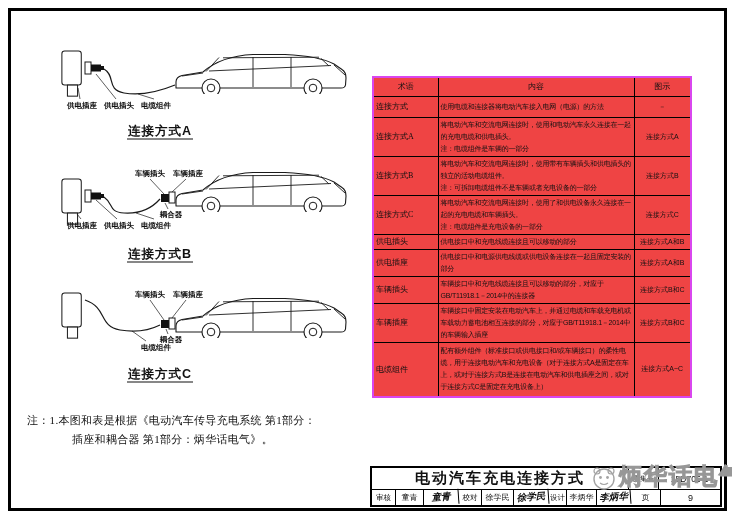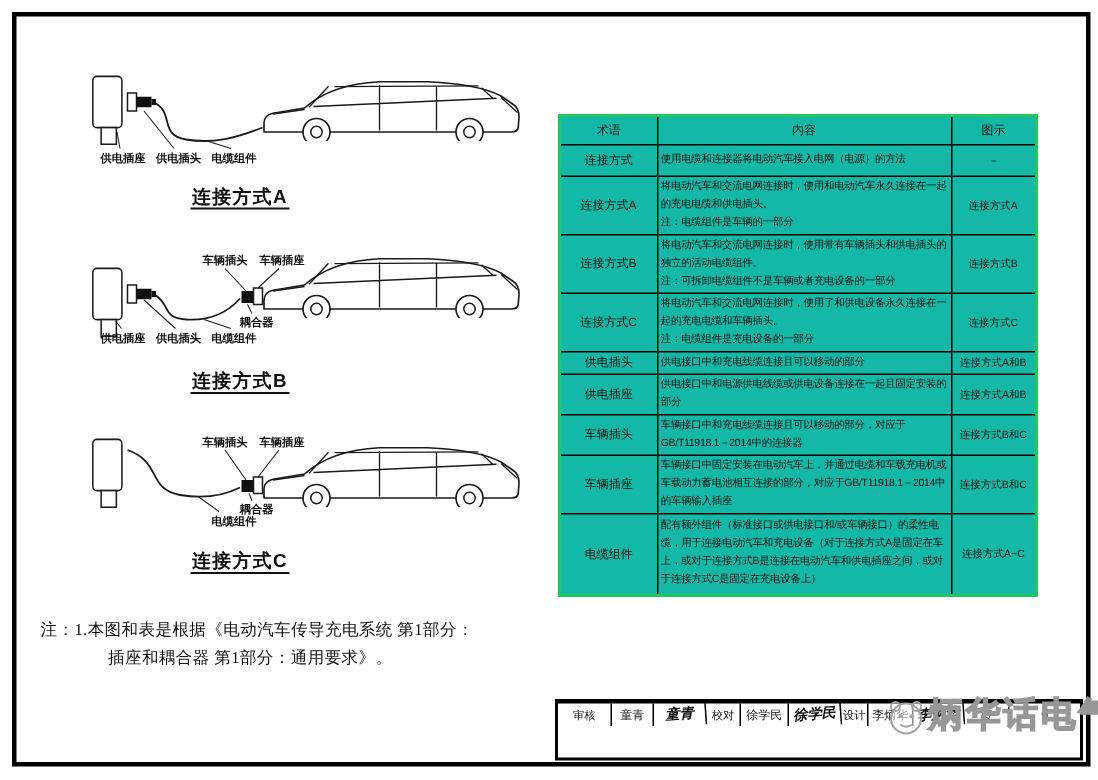--- a/index.html
+++ b/index.html
@@ -17,45 +17,45 @@
   
   .notes{position:absolute;left:27px;top:411px;width:312px;
          font-family:"Liberation Serif",serif;font-size:11px;line-height:19px;letter-spacing:.3px;}
   .notes .n1,.notes .n3{padding-left:45px;}
   .notes .n2{padding-left:27px;}
 
   
   .tabletitle{position:absolute;left:372px;top:55px;width:318px;text-align:center;
               font-size:13.5px;font-weight:bold;letter-spacing:1px;}
   table.termtable{position:absolute;left:372px;top:76px;width:318px;border-collapse:collapse;
-                  table-layout:fixed;border:2px solid #22c55e;background:#14b8a6;}
+                  table-layout:fixed;border:2px solid #d946ef;background:#ef4444;}
   .termtable td,.termtable th{border:1px solid #000;padding:1px 2px;vertical-align:middle;
                   font-weight:normal;overflow:hidden;}
-  .c-term{text-align:center;font-size:8px;}
+  .c-term{text-align:left;font-size:8px;font-family:Liberation Serif, serif;}
   .c-content{text-align:left;font-size:7px;line-height:12px;letter-spacing:-.2px;white-space:pre-line;}
   .c-legend{text-align:center;font-size:7px;}
   .termtable th{font-size:8px;}
   tr.rh0{height:19px}tr.rh1{height:21px}tr.rh2{height:38px}tr.rh3{height:37px}tr.rh4{height:37px}
   tr.rh5{height:15px}tr.rh6{height:27px}tr.rh7{height:27px}tr.rh8{height:35px}tr.rh9{height:55px}
 
   
   .tblock{position:absolute;left:370px;top:466px;width:352px;height:41px;border:2px solid #000;
           display:flex;flex-direction:column;box-sizing:border-box;background:#fff;}
   .tb-top{flex:1;display:flex;min-height:0;}
   .tb-bot{height:15px;display:flex;border-top:1px solid #000;}
   .tb-cell{border-right:1px solid #000;display:flex;align-items:center;justify-content:center;
            box-sizing:border-box;overflow:hidden;white-space:nowrap;}
   .tb-cell:last-child{border-right:none;}
   .tb-title{width:257px;font-size:15px;font-weight:bold;letter-spacing:2px;}
   .tb-atlas-label{width:30px;font-size:7px;}
   .tb-atlas-value{flex:1;font-size:8.5px;}
   .tb-lab{font-size:7.5px;}
   .tb-name{font-size:8px;}
   .tb-sig{font-size:9.5px;font-weight:bold;font-style:italic;transform:rotate(-4deg);}
-  .w22{width:36px}.w28{width:28px}.w35{width:35px}.w23{width:23px}.w32{width:32px}
+  .w22{width:24px}.w28{width:28px}.w35{width:35px}.w23{width:23px}.w32{width:32px}
   .w18{width:18px}.w30{width:30px}.w34{width:34px}
   .tb-page-label{width:30px;font-size:8px;}
   .tb-page-value{flex:1;font-size:9px;}
 
   
   .watermark{position:absolute;left:590px;top:461px;display:flex;align-items:center;gap:1px;
              z-index:6;pointer-events:none;}
   .wm-text{font-size:23px;font-weight:bold;letter-spacing:2px;color:rgba(190,190,190,.38);
            -webkit-text-stroke:1px #979797;white-space:nowrap;}
 </style>
@@ -127,21 +127,21 @@
     <text class="dlabel" x="122" y="17" text-anchor="middle">车辆插头</text>
     <text class="dlabel" x="160" y="17" text-anchor="middle">车辆插座</text>
     <text class="dlabel" x="143" y="62" text-anchor="middle">耦合器</text>
     <text class="dlabel" x="128" y="70" text-anchor="middle">电缆组件</text>
     <text class="dtitle" x="132" y="98" text-anchor="middle">连接方式C</text>
     <line x1="99" y1="102" x2="165" y2="102" stroke="#111" stroke-width="1.2"></line>
   </svg>
 
   <div class="notes">
     <div class="n0">注：1.本图和表是根据《电动汽车传导充电系统  第1部分：</div>
-    <div class="n3">插座和耦合器  第1部分：通用要求》。</div>
+    <div class="n3">插座和耦合器  第1部分：炳华话电气》。</div>
   </div>
 
 
   <table class="termtable">
     <colgroup>
         <col style="width:65px">
         <col style="width:196px">
         <col style="width:57px">
       </colgroup>
     <tbody>
@@ -195,20 +195,25 @@
     </tr>
     <tr class="rh9">
       <td class="c-term">电缆组件</td>
       <td class="c-content">配有额外组件（标准接口或供电接口和/或车辆接口）的柔性电缆，用于连接电动汽车和充电设备（对于连接方式A是固定在车上，或对于连接方式B是连接在电动汽车和供电插座之间，或对于连接方式C是固定在充电设备上）</td>
       <td class="c-legend">连接方式A~C</td>
     </tr>
   </tbody>
     </table>
 
   <div class="tblock">
+    <div class="tb-top">
+      <div class="tb-cell tb-title">电动汽车充电连接方式</div>
+      <div class="tb-cell tb-atlas-label">图集号</div>
+      <div class="tb-cell tb-atlas-value">15D705-1</div>
+    </div>
     <div class="tb-bot">
       <div class="tb-cell tb-lab w22">审核</div>
       <div class="tb-cell tb-name w28">童青</div>
       <div class="tb-cell tb-sig w35">童青</div>
       <div class="tb-cell tb-lab w23">校对</div>
       <div class="tb-cell tb-name w32">徐学民</div>
       <div class="tb-cell tb-sig w35">徐学民</div>
       <div class="tb-cell tb-lab w18">设计</div>
       <div class="tb-cell tb-name w30">李炳华</div>
       <div class="tb-cell tb-sig w34">李炳华</div>

